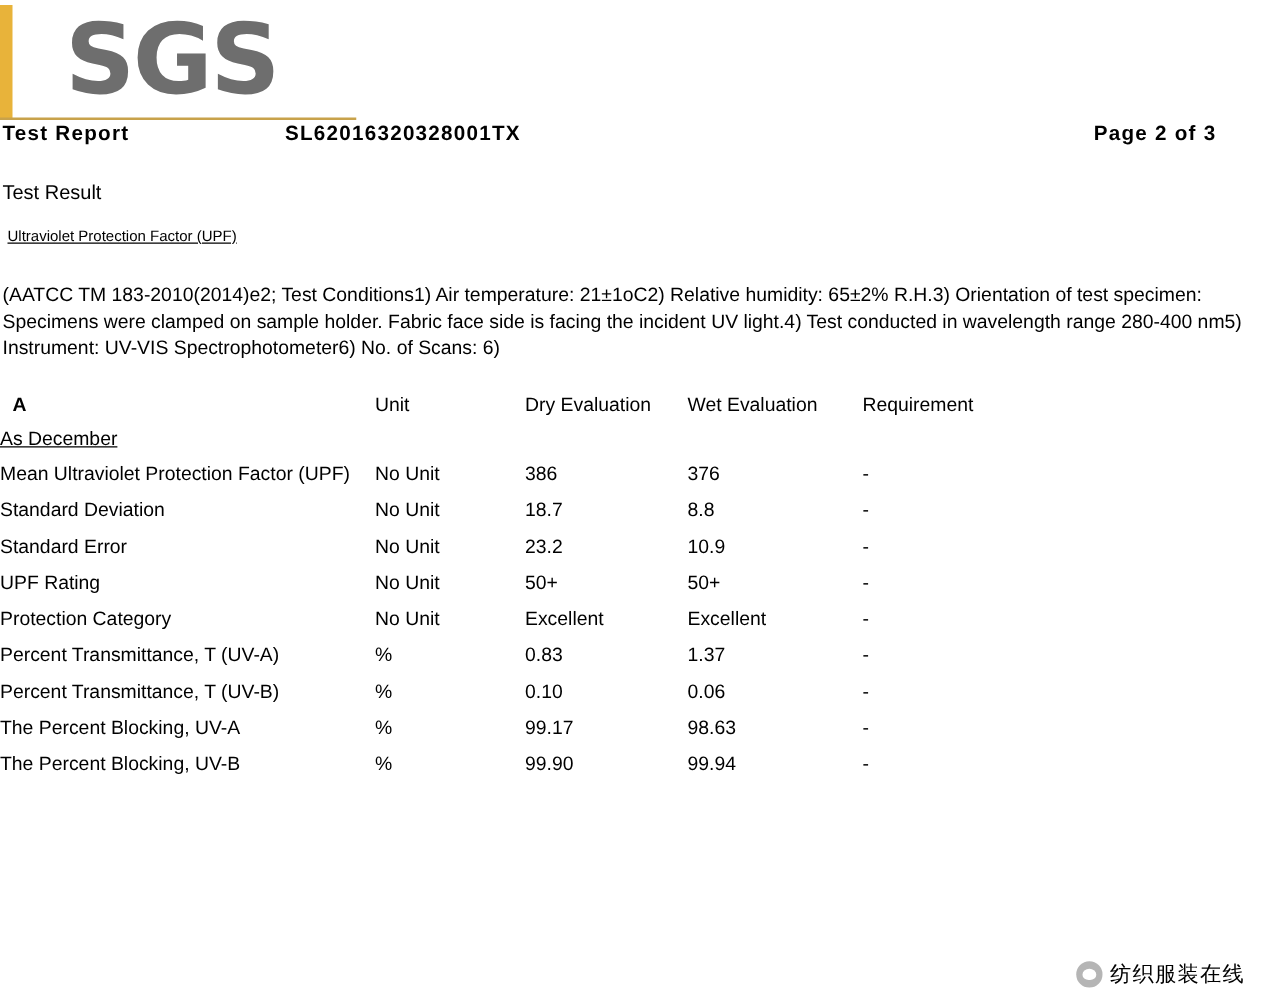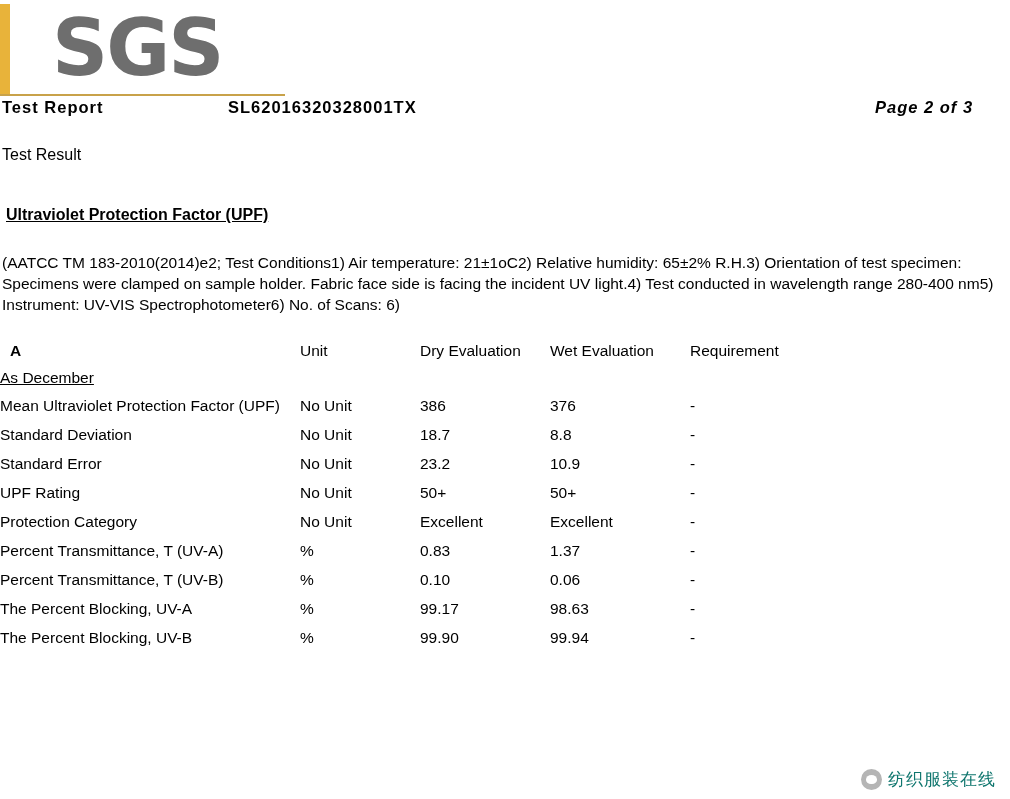--- a/index.html
+++ b/index.html
@@ -66,31 +66,31 @@
     letter-spacing: 1px;
   }
   .header-row > div {
     position: absolute;
     top: 0;
     white-space: nowrap;
   }
   .hdr-title   { left: 2px; text-align: right; }
   .hdr-refno   { left: 228px; }
   .hdr-date    { left: 536px; }
-  .hdr-page    { left: 875px; font-style: italic; }
+  .hdr-page    { left: 875px; }
 
   
   .test-result {
     margin: 14px 12px 0 2px;
     font-size: 16px;
   }
   .section-title {
-    margin: 42px 0 0 6px;
-    font-size: 16px;
-    font-weight: bold;
+    margin: 18px 0 0 6px;
+    font-size: 12px;
+    font-weight: normal;
     text-decoration: underline;
     display: inline-block;
   }
   .conditions {
     margin: 28px 2px 0 2px;
     font-size: 15.5px;
     line-height: 21px;
     max-width: 1000px;
   }
 
@@ -138,21 +138,21 @@
   .two-line { line-height: 19px; }
 
   
   .watermark {
     position: absolute;
     right: 14px;
     bottom: 8px;
     display: flex;
     align-items: center;
     gap: 6px;
-    color: #0f766e;
+    color: #000000;
     font-size: 17px;
     letter-spacing: 1px;
   }
   .wm-logo {
     width: 21px;
     height: 21px;
     border-radius: 50%;
     background: #b5b5b5;
     position: relative;
     display: inline-block;

